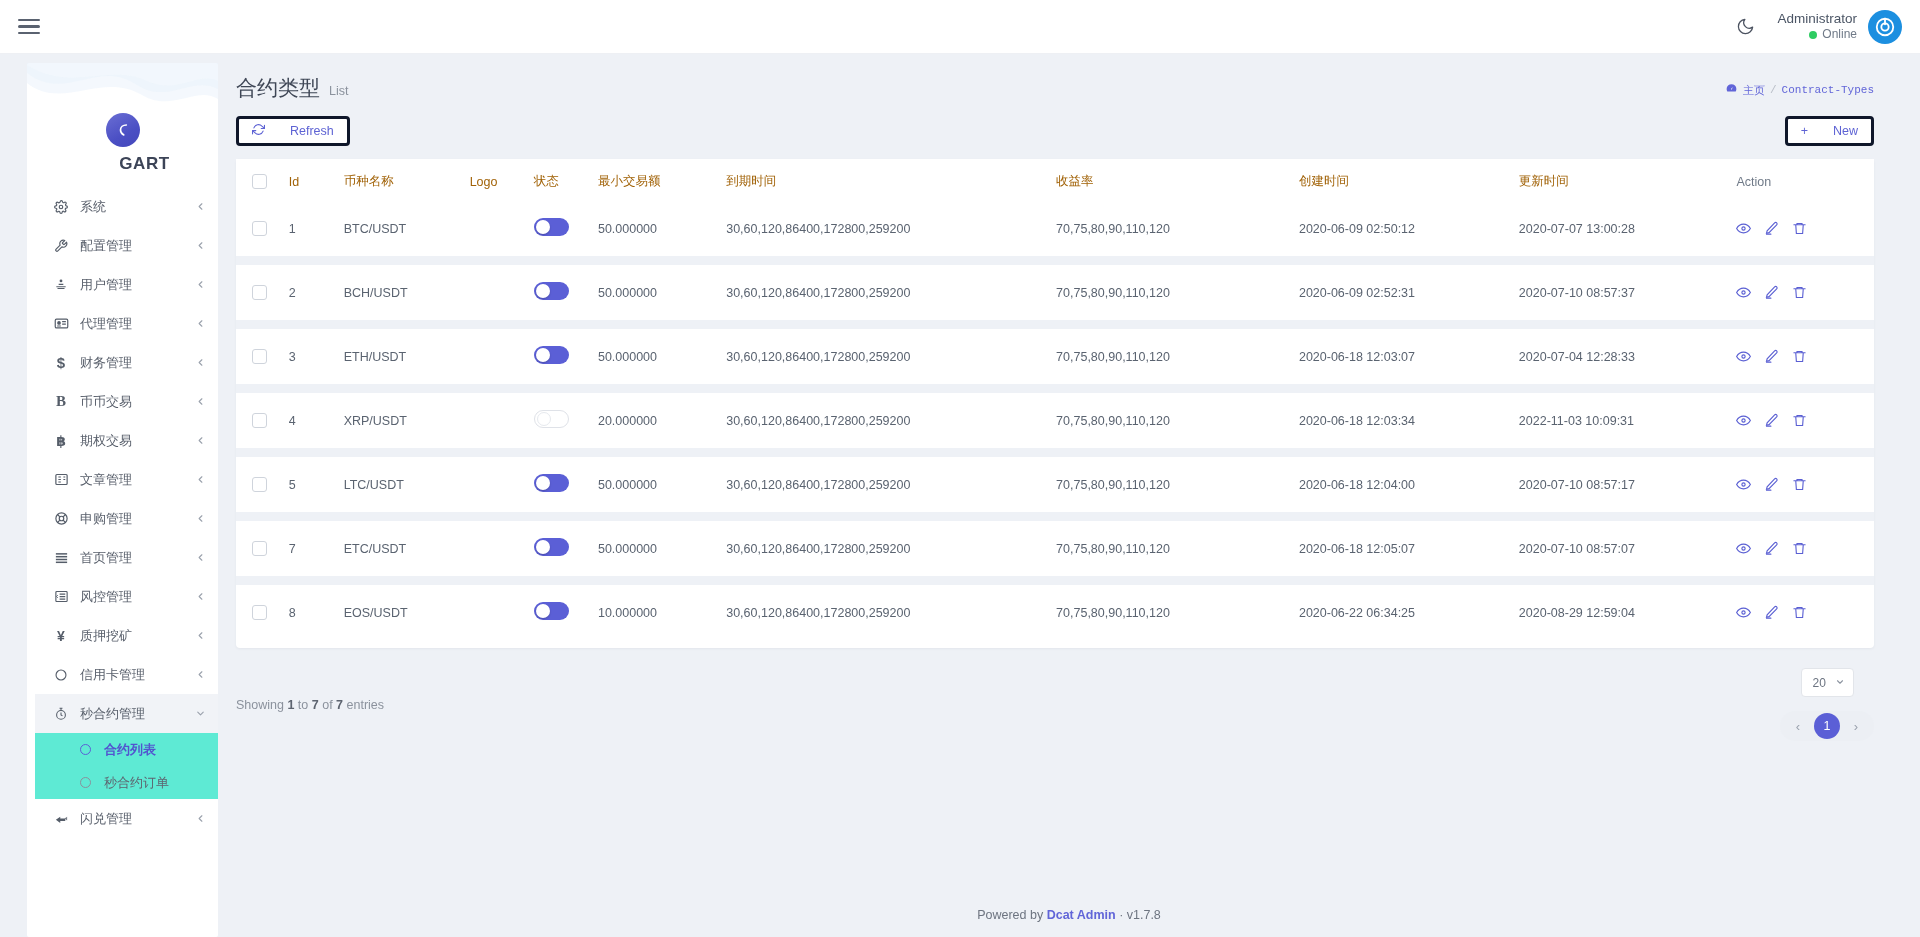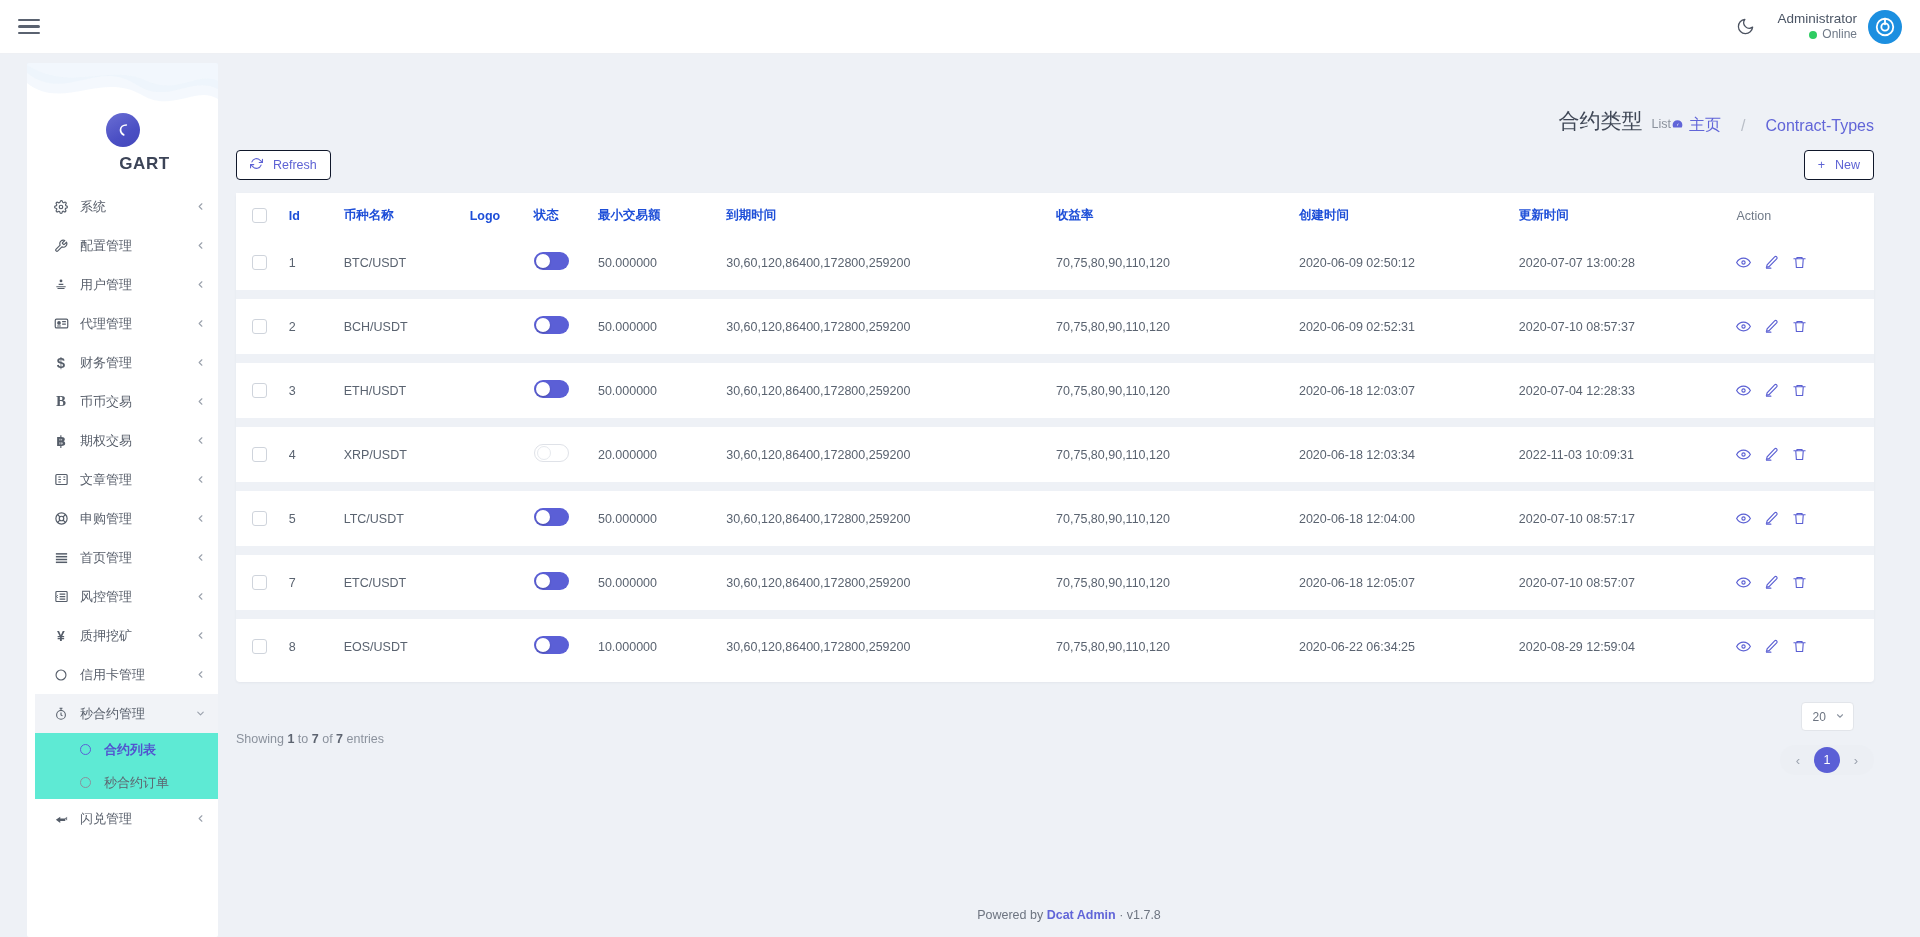--- a/index.html
+++ b/index.html
@@ -97,51 +97,50 @@
     border: 1.4px solid #8a919c; flex: 0 0 11px;
   }
   .sub-label { font-size: 13px; color: #5d6570; margin-left: 13px; }
   .sub-item.active .sub-circle { border-color: #5b5fd6; }
   .sub-item.active .sub-label { color: #5255cf; font-weight: bold; }
 
   
   .content { position: absolute; top: 54px; left: 218px; width: 1702px; height: 883px; }
 
   .page-head {
-    display: flex; align-items: flex-start; justify-content: flex-end;
+    display: flex; align-items: flex-start; justify-content: space-between;
     padding: 20px 46px 0 18px;
-    margin-top: 33px;
   }
   .page-title-wrap { display: flex; align-items: baseline; gap: 9px; }
   .page-title { font-size: 21px; color: #3f4756; font-weight: normal; }
   .page-subtitle { font-size: 12.5px; color: #8b929d; }
-  .breadcrumb { display: flex; align-items: center; gap: 20px; font-size: 16px; padding-top: 8px; }
+  .breadcrumb { display: flex; align-items: center; gap: 5px; font-size: 11px; padding-top: 8px; font-family: Liberation Mono, monospace; }
   .bc-link { color: #6165d8; cursor: pointer; display: flex; align-items: center; gap: 5px; }
   .bc-sep { color: #b9bec7; }
   .bc-current { color: #6165d8; cursor: pointer; }
 
   .toolbar {
     display: flex; align-items: center; justify-content: space-between;
     padding: 14px 46px 0 18px;
   }
   .btn {
-    display: inline-flex; align-items: center; gap: 10px;
+    display: inline-flex; align-items: center; gap: 25px;
     height: 30px; padding: 0 13px; border-radius: 4px;
     font-size: 12.5px; cursor: pointer; background: #fff;
-    border: 1px solid #0f172a; color: #5e63d4; white-space: nowrap;
+    border: 3px solid #0f172a; color: #5e63d4; white-space: nowrap;
   }
 
   .card {
     margin: 13px 46px 0 18px; background: #fff;
     border-radius: 4px; box-shadow: 0 1px 3px rgba(40,50,80,.055);
     padding: 0 0 8px 0;
   }
   table { width: 100%; border-collapse: collapse; table-layout: fixed; }
   thead th {
-    font-size: 12.5px; color: #1d4ed8; font-weight: bold;
+    font-size: 12.5px; color: #a16207; font-weight: normal;
     text-align: left; padding: 14px 4px 14px 0; background: #fff;
   }
   .col-cb    { width: 46px; padding-left: 16px !important; }
   .col-id    { width: 48px; }
   .col-sym   { width: 110px; }
   .col-logo  { width: 56px; }
   .col-state { width: 56px; }
   .col-min   { width: 112px; }
   .col-exp   { width: 288px; }
   .col-rate  { width: 212px; }

